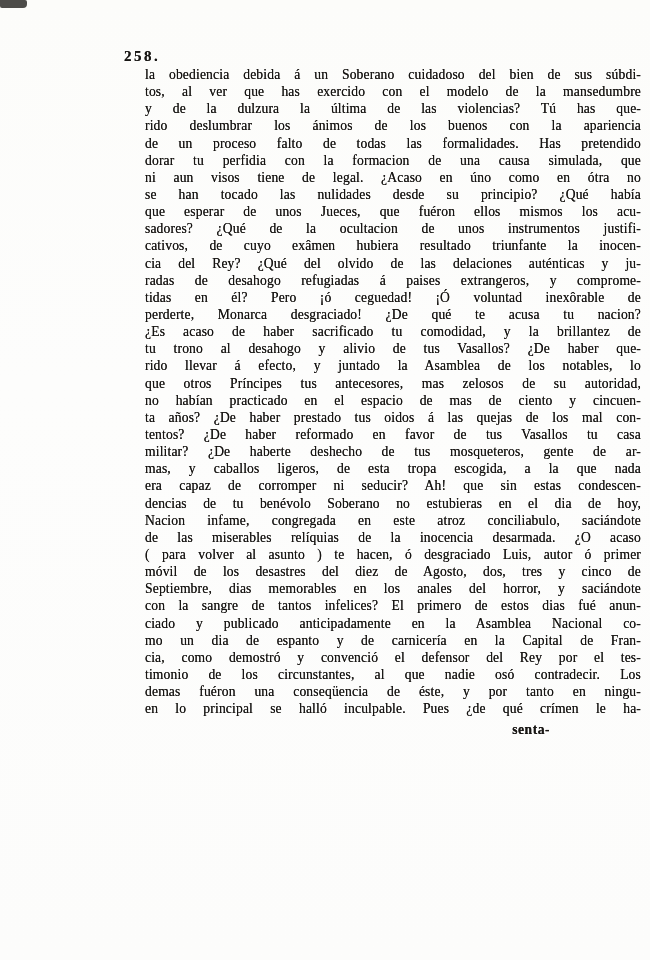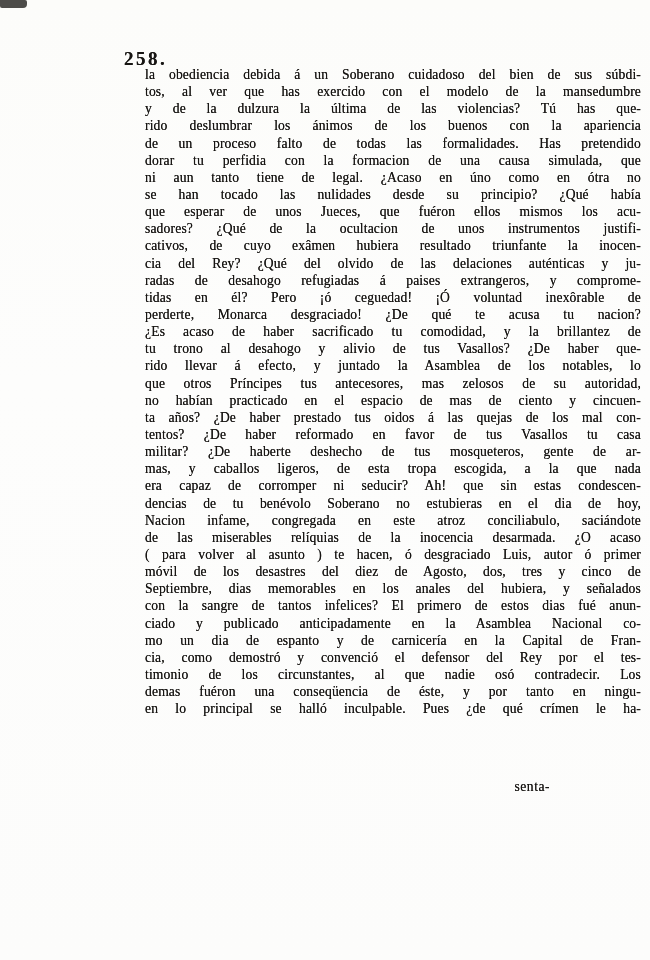--- a/index.html
+++ b/index.html
@@ -26,21 +26,21 @@
     width: 27px;
     height: 8px;
     background: #3a3835;
     border-radius: 0 2px 4px 2px;
     opacity: 0.9;
   }
   .page-number {
     position: absolute;
     left: 124px;
     top: 48px;
-    font-size: 19px;
+    font-size: 15px;
     letter-spacing: 2.5px;
     font-weight: bold;
     text-shadow: 0 0 0.5px rgba(23,21,19,0.8);
   }
   .body-text {
     position: absolute;
     left: 97px;
     top: 66px;
     width: 496px;
     margin-left: 48px;
@@ -52,41 +52,41 @@
     text-align: justify;
     text-align-last: justify;
     letter-spacing: 0.15px;
     word-spacing: 0.5px;
     white-space: nowrap;
     text-shadow: 0 0 0.6px rgba(23,21,19,0.85);
   }
   .catchword {
     position: absolute;
     right: 100px;
-    top: 779px;
+    top: 722px;
     font-size: 13.6px;
-    font-weight: normal;
+    font-weight: bold;
     letter-spacing: 0.5px;
     text-shadow: 0 0 0.6px rgba(23,21,19,0.85);
   }
 </style>
 </head>
 <body>
 
 <div class="page">
   <div class="corner-mark"></div>
   <div class="page-number">258.</div>
   <div class="body-text">
       <div class="text-line">la obediencia debida á un Soberano cuidadoso del bien de sus súbdi-</div>
       <div class="text-line">tos, al ver que has exercido con el modelo de la mansedumbre</div>
       <div class="text-line">y de la dulzura la última de las violencias? Tú has que-</div>
       <div class="text-line">rido deslumbrar los ánimos de los buenos con la apariencia</div>
       <div class="text-line">de un proceso falto de todas las formalidades. Has pretendido</div>
       <div class="text-line">dorar tu perfidia con la formacion de una causa simulada, que</div>
-      <div class="text-line">ni aun tanto tiene de legal. ¿Acaso en úno como en ótra no</div>
+      <div class="text-line">ni aun visos tiene de legal. ¿Acaso en úno como en ótra no</div>
       <div class="text-line">se han tocado las nulidades desde su principio? ¿Qué había</div>
       <div class="text-line">que esperar de unos Jueces, que fuéron ellos mismos los acu-</div>
       <div class="text-line">sadores? ¿Qué de la ocultacion de unos instrumentos justifi-</div>
       <div class="text-line">cativos, de cuyo exâmen hubiera resultado triunfante la inocen-</div>
       <div class="text-line">cia del Rey? ¿Qué del olvido de las delaciones auténticas y ju-</div>
       <div class="text-line">radas de desahogo refugiadas á paises extrangeros, y comprome-</div>
       <div class="text-line">tidas en él? Pero ¡ó ceguedad! ¡Ó voluntad inexôrable de</div>
       <div class="text-line">perderte, Monarca desgraciado! ¿De qué te acusa tu nacion?</div>
       <div class="text-line">¿Es acaso de haber sacrificado tu comodidad, y la brillantez de</div>
       <div class="text-line">tu trono al desahogo y alivio de tus Vasallos? ¿De haber que-</div>
@@ -96,21 +96,21 @@
       <div class="text-line">ta años? ¿De haber prestado tus oidos á las quejas de los mal con-</div>
       <div class="text-line">tentos? ¿De haber reformado en favor de tus Vasallos tu casa</div>
       <div class="text-line">militar? ¿De haberte deshecho de tus mosqueteros, gente de ar-</div>
       <div class="text-line">mas, y caballos ligeros, de esta tropa escogida, a la que nada</div>
       <div class="text-line">era capaz de corromper ni seducir? Ah! que sin estas condescen-</div>
       <div class="text-line">dencias de tu benévolo Soberano no estubieras en el dia de hoy,</div>
       <div class="text-line">Nacion infame, congregada en este atroz conciliabulo, saciándote</div>
       <div class="text-line">de las miserables relíquias de la inocencia desarmada. ¿O acaso</div>
       <div class="text-line">( para volver al asunto ) te hacen, ó desgraciado Luis, autor ó primer</div>
       <div class="text-line">móvil de los desastres del diez de Agosto, dos, tres y cinco de</div>
-      <div class="text-line">Septiembre, dias memorables en los anales del hubiera, y señalados</div>
+      <div class="text-line">Septiembre, dias memorables en los anales del horror, y saciándote</div>
       <div class="text-line">con la sangre de tantos infelices? El primero de estos dias fué anun-</div>
       <div class="text-line">ciado y publicado anticipadamente en la Asamblea Nacional co-</div>
       <div class="text-line">mo un dia de espanto y de carnicería en la Capital de Fran-</div>
       <div class="text-line">cia, como demostró y convenció el defensor del Rey por el tes-</div>
       <div class="text-line">timonio de los circunstantes, al que nadie osó contradecir. Los</div>
       <div class="text-line">demas fuéron una conseqüencia de éste, y por tanto en ningu-</div>
       <div class="text-line">en lo principal se halló inculpable. Pues ¿de qué crímen le ha-</div>
     </div>
   <div class="catchword">senta-</div>
 </div>

